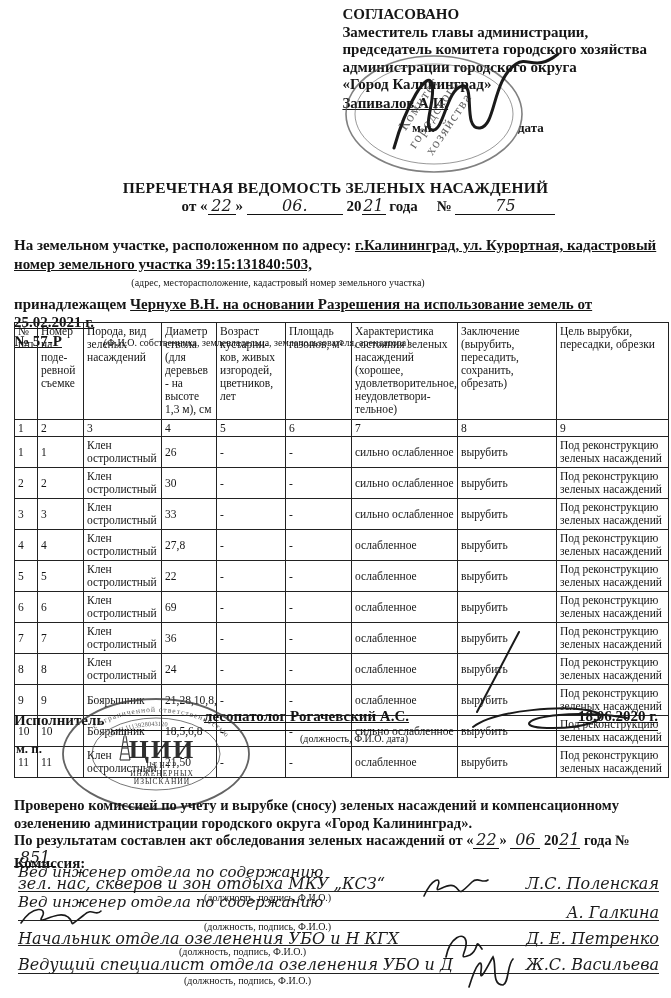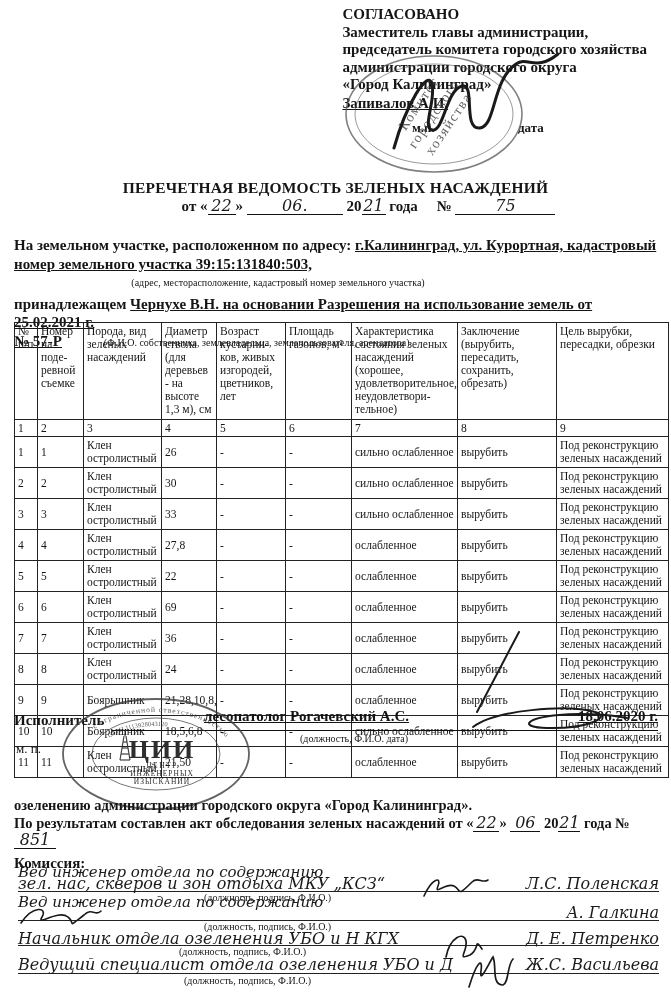--- a/index.html
+++ b/index.html
@@ -36,21 +36,21 @@
   .tbl thead tr.hdr th{height:92px;vertical-align:top;}
   .tbl thead tr.nums td{height:12px;line-height:12px;}
   .tbl tbody td{height:24px;vertical-align:middle;}
 
   
   .exec-label{left:14px;top:712px;font-size:15px;font-weight:bold;}
   .exec-field{left:112px;top:708px;width:546px;height:22px;border-bottom:1.4px solid #111;font-size:15px;font-weight:bold;}
   .exec-field .val{margin-left:92px;text-decoration:underline;}
   .exec-field .dt{float:right;text-decoration:underline;}
   .exec-caption{left:300px;top:733px;}
-  .exec-mp{left:16px;top:741px;font-size:13px;font-weight:normal;}
+  .exec-mp{left:16px;top:741px;font-size:13px;font-weight:bold;}
 
   
   .checked{left:14px;top:797px;width:652px;font-size:14.5px;font-weight:bold;line-height:17.5px;}
 
   
   .commission{left:14px;top:855px;width:648px;height:140px;}
   .commission .heading{position:absolute;left:0;top:0;font-size:15px;font-weight:bold;}
   .comm-rowA{position:absolute;left:4px;font-size:15px;}
   .comm-rowB{position:absolute;left:4px;width:641px;border-bottom:1.2px solid #222;
     display:flex;justify-content:space-between;align-items:flex-start;font-size:15px;}
@@ -302,20 +302,21 @@
       <line x1="65" y1="46" x2="69" y2="46"></line>
     <line x1="67" y1="40" x2="67" y2="34"></line>
   </g>
   <text x="104" y="62" text-anchor="middle" font-size="26" font-weight="bold" fill="#2e2e2e" letter-spacing="2">ЦИИ</text>
   <text x="104" y="72" text-anchor="middle" font-size="7.5" fill="#2e2e2e" letter-spacing="1.5">ЦЕНТР</text>
   <text x="104" y="80" text-anchor="middle" font-size="7.5" fill="#2e2e2e" letter-spacing="1">ИНЖЕНЕРНЫХ</text>
   <text x="104" y="88" text-anchor="middle" font-size="7.5" fill="#2e2e2e" letter-spacing="1">ИЗЫСКАНИЙ</text>
 </svg>
 
 <div class="abs checked">
+  <div>Проверено комиссией по учету и вырубке (сносу) зеленых насаждений и компенсационному</div>
   <div>озеленению администрации городского округа «Город Калининград».</div>
   <div>
     <span>По результатам составлен акт обследования зеленых насаждений от «</span><span class="blank" style="width:26px;"><span class="hw">22</span></span><span>»</span>
     <span class="blank" style="width:30px;"><span class="hw">06</span></span>
     <span>20</span><span class="blank" style="width:22px;"><span class="hw">21</span></span>
     <span>года №</span><span class="blank" style="width:42px;"><span class="hw">851</span></span>
   </div>
 </div>
 
 <div class="abs commission">

